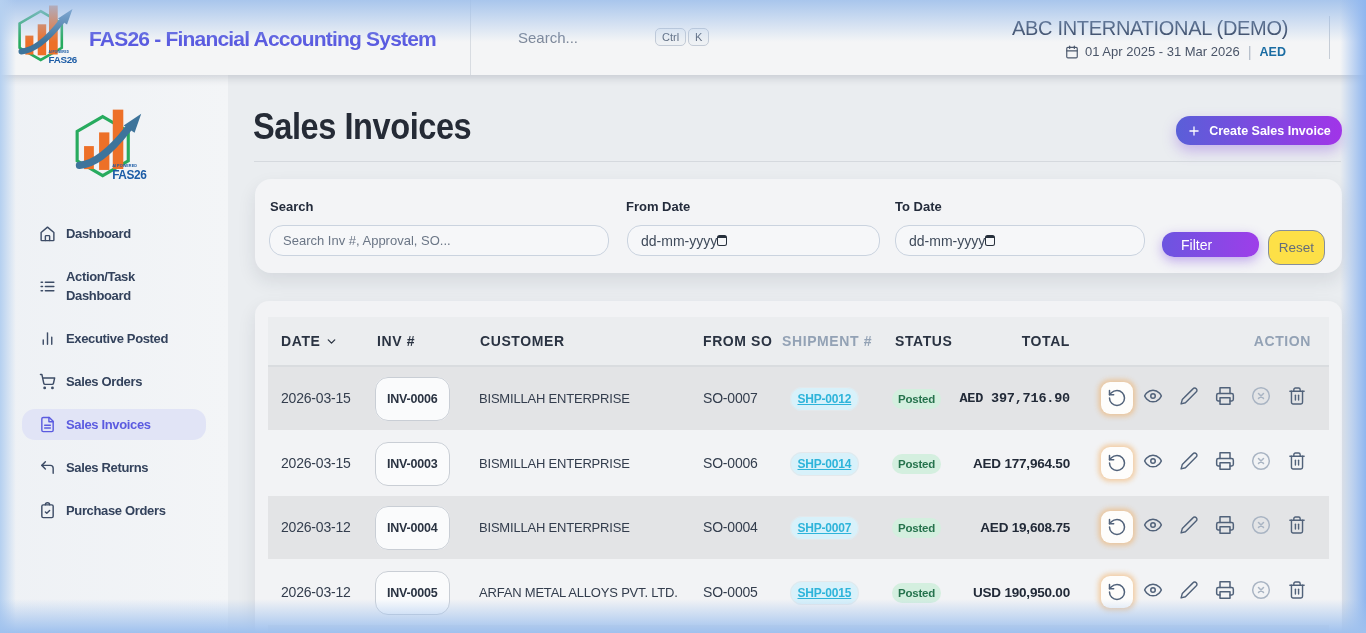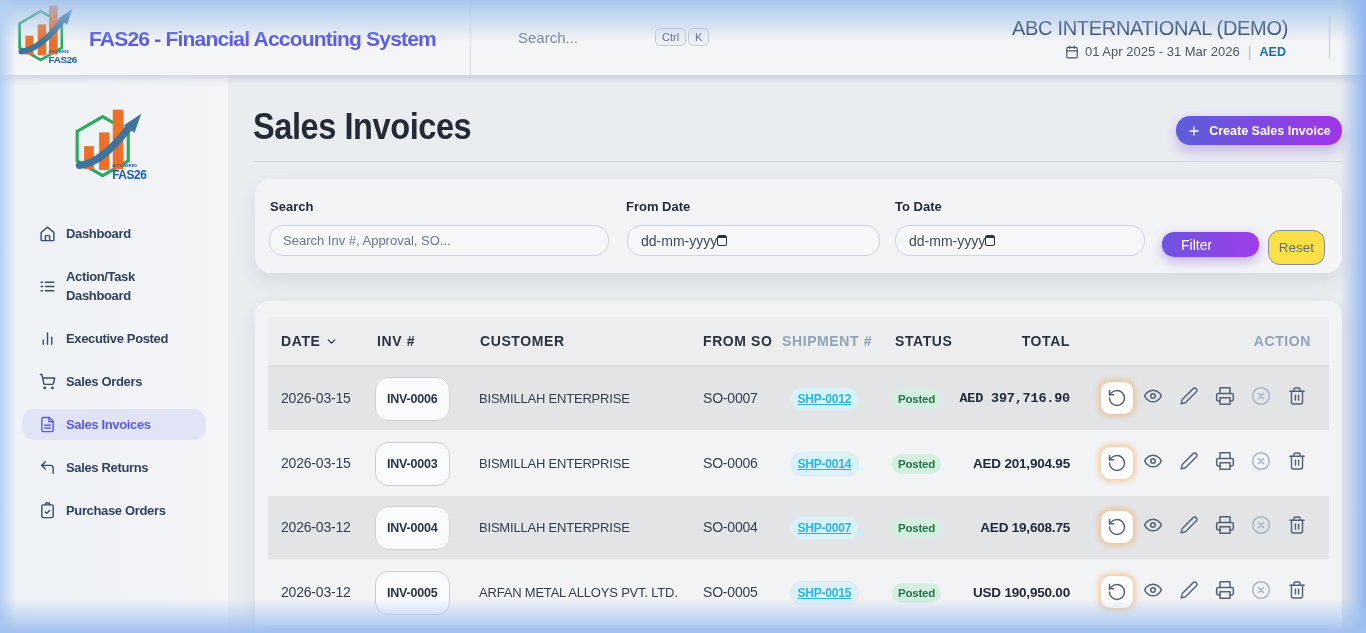--- a/index.html
+++ b/index.html
@@ -241,21 +241,21 @@
             <line x1="14" y1="11" x2="14" y2="17"></line>
           </svg></span>
     </div>
     <div class="trow">
       <span class="cell" style="left:13px;">2026-03-15</span>
       <span class="cell" style="left:107px;"><span class="badge-inv">INV-0003</span></span>
       <span class="cell" style="left:211px; font-size:13px; letter-spacing:-0.2px;">BISMILLAH ENTERPRISE</span>
       <span class="cell" style="left:435px;">SO-0006</span>
       <span class="cell" style="left:522px;"><span class="badge-shp">SHP-0014</span></span>
       <span class="cell" style="left:624px;"><span class="badge-posted">Posted</span></span>
-      <span class="cell total" style="left:602px;">AED 201,904.95</span>
+      <span class="cell total" style="left:602px;">AED 177,964.50</span>
       <span class="undo-btn" style="left:849px;">
           <svg width="20" height="20" viewBox="0 0 24 24" fill="none" stroke="#51627a" stroke-width="1.8" stroke-linecap="round" stroke-linejoin="round">
             <path d="M3 12a9 9 0 1 0 9-9 9.75 9.75 0 0 0-6.74 2.74L3 8"></path>
             <path d="M3 3v5h5"></path>
           </svg>
         </span>
       <span class="icon" style="left:885px;"><svg width="20" height="20" viewBox="0 0 24 24" fill="none" stroke="#51627a" stroke-width="1.8" stroke-linecap="round" stroke-linejoin="round">
             <path d="M2 12s3-7 10-7 10 7 10 7-3 7-10 7-10-7-10-7Z"></path>
             <circle cx="12" cy="12" r="2.7"></circle>
           </svg></span>

